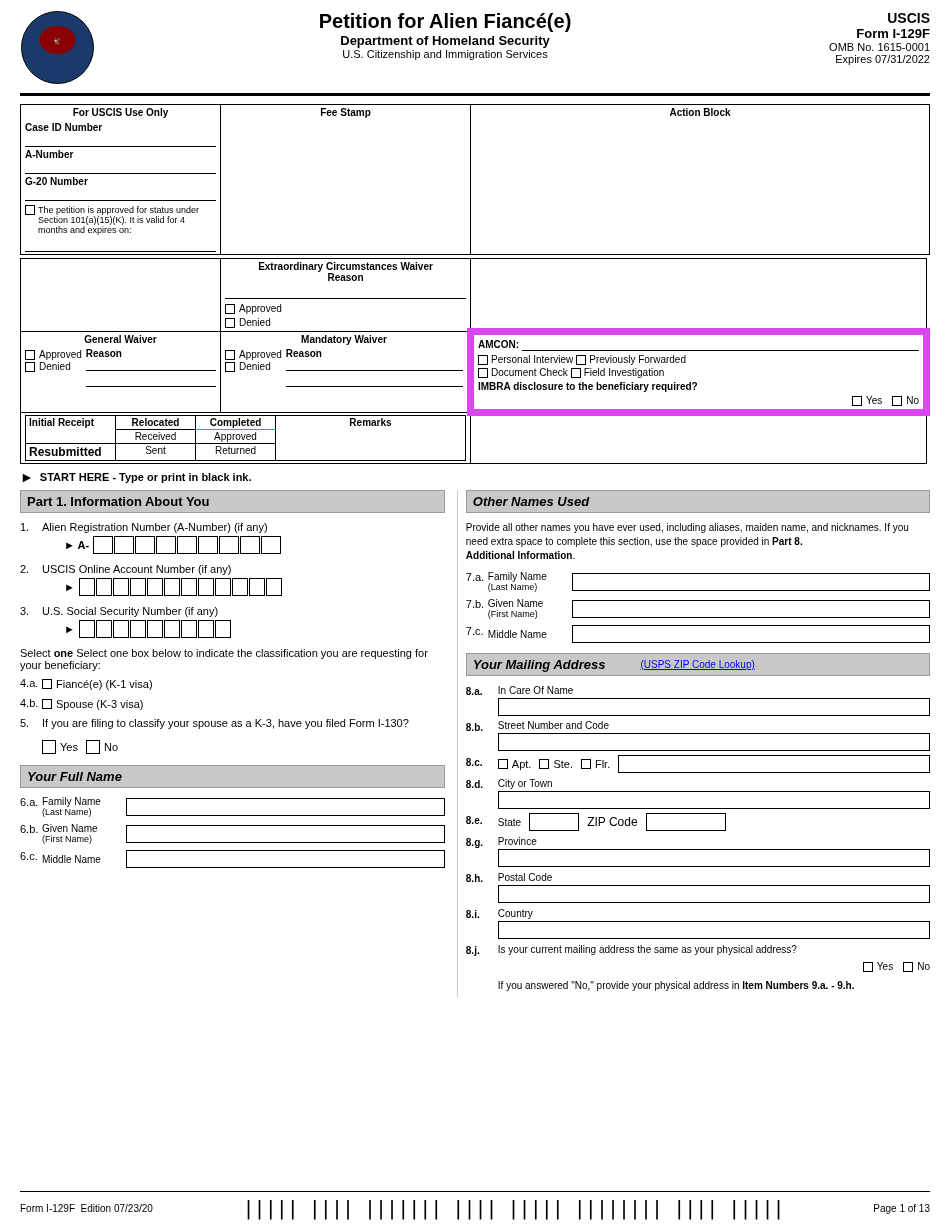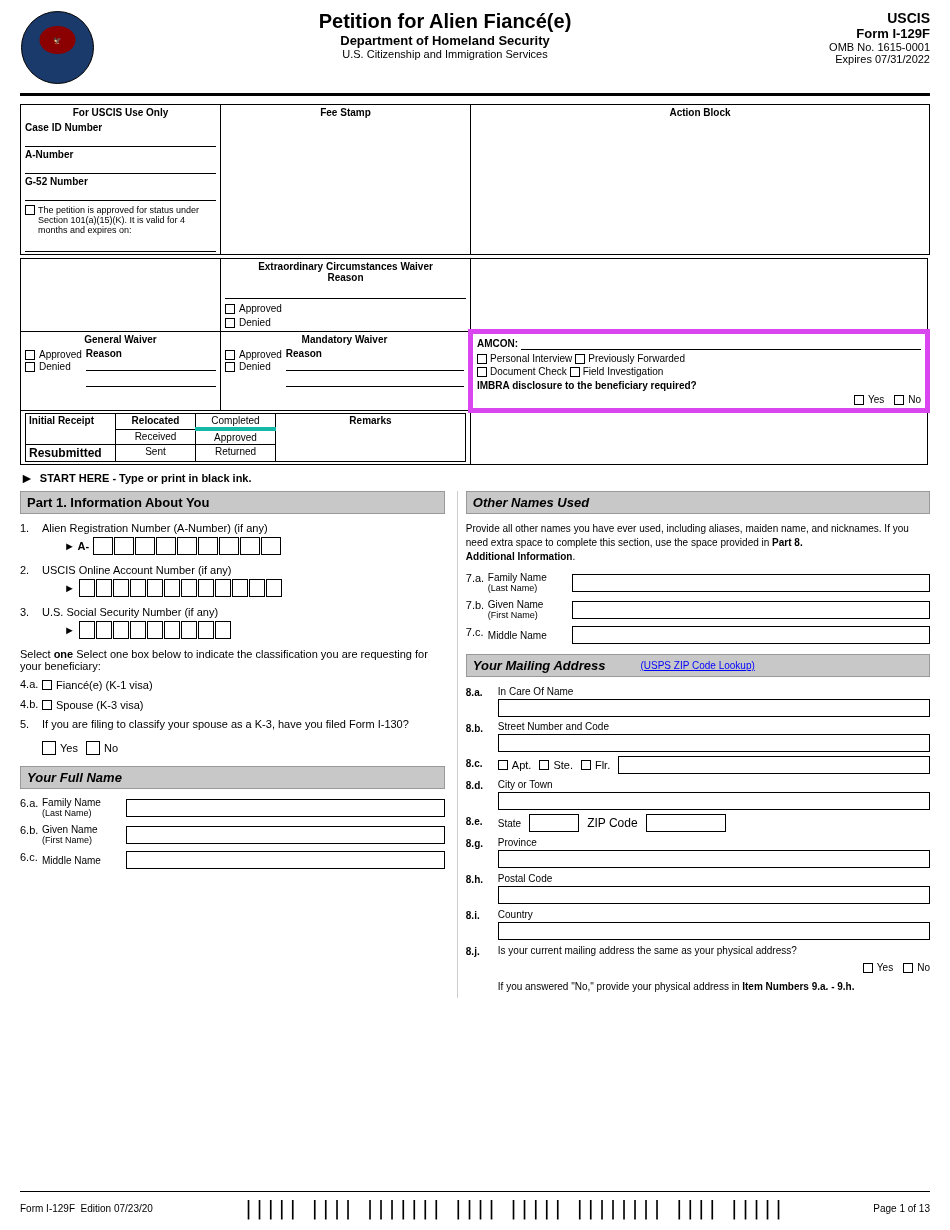--- a/index.html
+++ b/index.html
@@ -306,21 +306,21 @@
   <table class="admin-table">
     <tbody>
         <tr>
 
       <td class="uscis-use-cell" rowspan="2" style="vertical-align:top;">
         <div style="font-weight:bold; text-align:center; margin-bottom:4px;">For USCIS Use Only</div>
         <div style="font-weight:bold;">Case ID Number</div>
         <div style="border-bottom:1px solid #000; height:14px; margin-bottom:2px;"></div>
         <div style="font-weight:bold;">A-Number</div>
         <div style="border-bottom:1px solid #000; height:14px; margin-bottom:2px;"></div>
-        <div style="font-weight:bold;">G-52 Number</div>
+        <div style="font-weight:bold;">G-20 Number</div>
         <div style="border-bottom:1px solid #000; height:14px; margin-bottom:4px;"></div>
         <div style="font-size:9px; display:flex; align-items:flex-start; gap:3px;">
           <span class="checkbox-box"></span>
           <span>The petition is approved for status under Section 101(a)(15)(K). It is valid for 4 months and expires on:</span>
         </div>
         <div style="border-bottom:1px solid #000; height:14px; margin-top:3px;"></div>
       </td>
 
       <td class="fee-stamp-cell" rowspan="2" style="text-align:center; vertical-align:top;">
         <div style="font-weight:bold; margin-bottom:4px;">Fee Stamp</div>
@@ -393,21 +393,21 @@
                   <span>Denied</span>
                 </div>
           </div>
           <div style="flex:1;">
             <div style="font-weight:bold; font-size:10px;">Reason</div>
             <div style="border-bottom:1px solid #000; height:12px;"></div>
             <div style="border-bottom:1px solid #000; height:12px; margin-top:4px;"></div>
           </div>
         </div>
       </td>
-      <td style="border:5px solid #d946ef; padding:2px 4px; vertical-align:top;" class="amcon-section">
+      <td style="border:7px solid #d946ef; padding:2px 4px; vertical-align:top;" class="amcon-section">
         <div style="display:flex; align-items:center; gap:3px; margin-bottom:3px;">
           <span style="font-weight:bold;">AMCON:</span>
           <span style="border-bottom:1px solid #000; flex:1; height:14px;"></span>
         </div>
         <div class="amcon-row">
           <span class="checkbox-box"></span>
           <span>Personal Interview</span>
           <span class="checkbox-box"></span>
           <span>Previously Forwarded</span>
         </div>
@@ -431,21 +431,21 @@
       </td>
     </tr>
 
     <tr>
       <td style="border:1px solid #000; padding:2px 4px; vertical-align:top;" colspan="2">
         <table style="width:100%; border-collapse:collapse;">
           <tbody>
                 <tr>
             <td style="font-weight:bold; font-size:10px; border-right:1px solid #000; padding:1px 3px; width:90px;" rowspan="2">Initial Receipt</td>
             <td style="font-weight:bold; font-size:10px; text-align:center; border-right:1px solid #000; border-bottom:1px solid #000; padding:1px 3px; width:80px;">Relocated</td>
-            <td style="font-weight:normal; font-size:10px; text-align:center; border-right:1px solid #000; border-bottom:4px solid #14b8a6; padding:1px 3px; width:80px;">Completed</td>
+            <td style="font-weight:bold; font-size:10px; text-align:center; border-right:1px solid #000; border-bottom:1px solid #14b8a6; padding:1px 3px; width:80px;">Completed</td>
             <td style="font-weight:bold; font-size:10px; text-align:center; border-bottom:1px solid #000; padding:1px 3px;" rowspan="3">Remarks</td>
           </tr>
           <tr>
             <td style="font-size:10px; text-align:center; border-right:1px solid #000; padding:1px 3px;">Received</td>
             <td style="font-size:10px; text-align:center; border-right:1px solid #000; padding:1px 3px;">Approved</td>
           </tr>
           <tr>
             <td style="font-weight:bold; font-size:12px; border-right:1px solid #000; border-top:1px solid #0ea5e9; padding:1px 3px;">Resubmitted</td>
             <td style="font-size:10px; text-align:center; border-right:1px solid #000; border-top:1px solid #000; padding:1px 3px;">Sent</td>
             <td style="font-size:10px; text-align:center; border-right:1px solid #000; border-top:1px solid #000; padding:1px 3px;">Returned</td>

